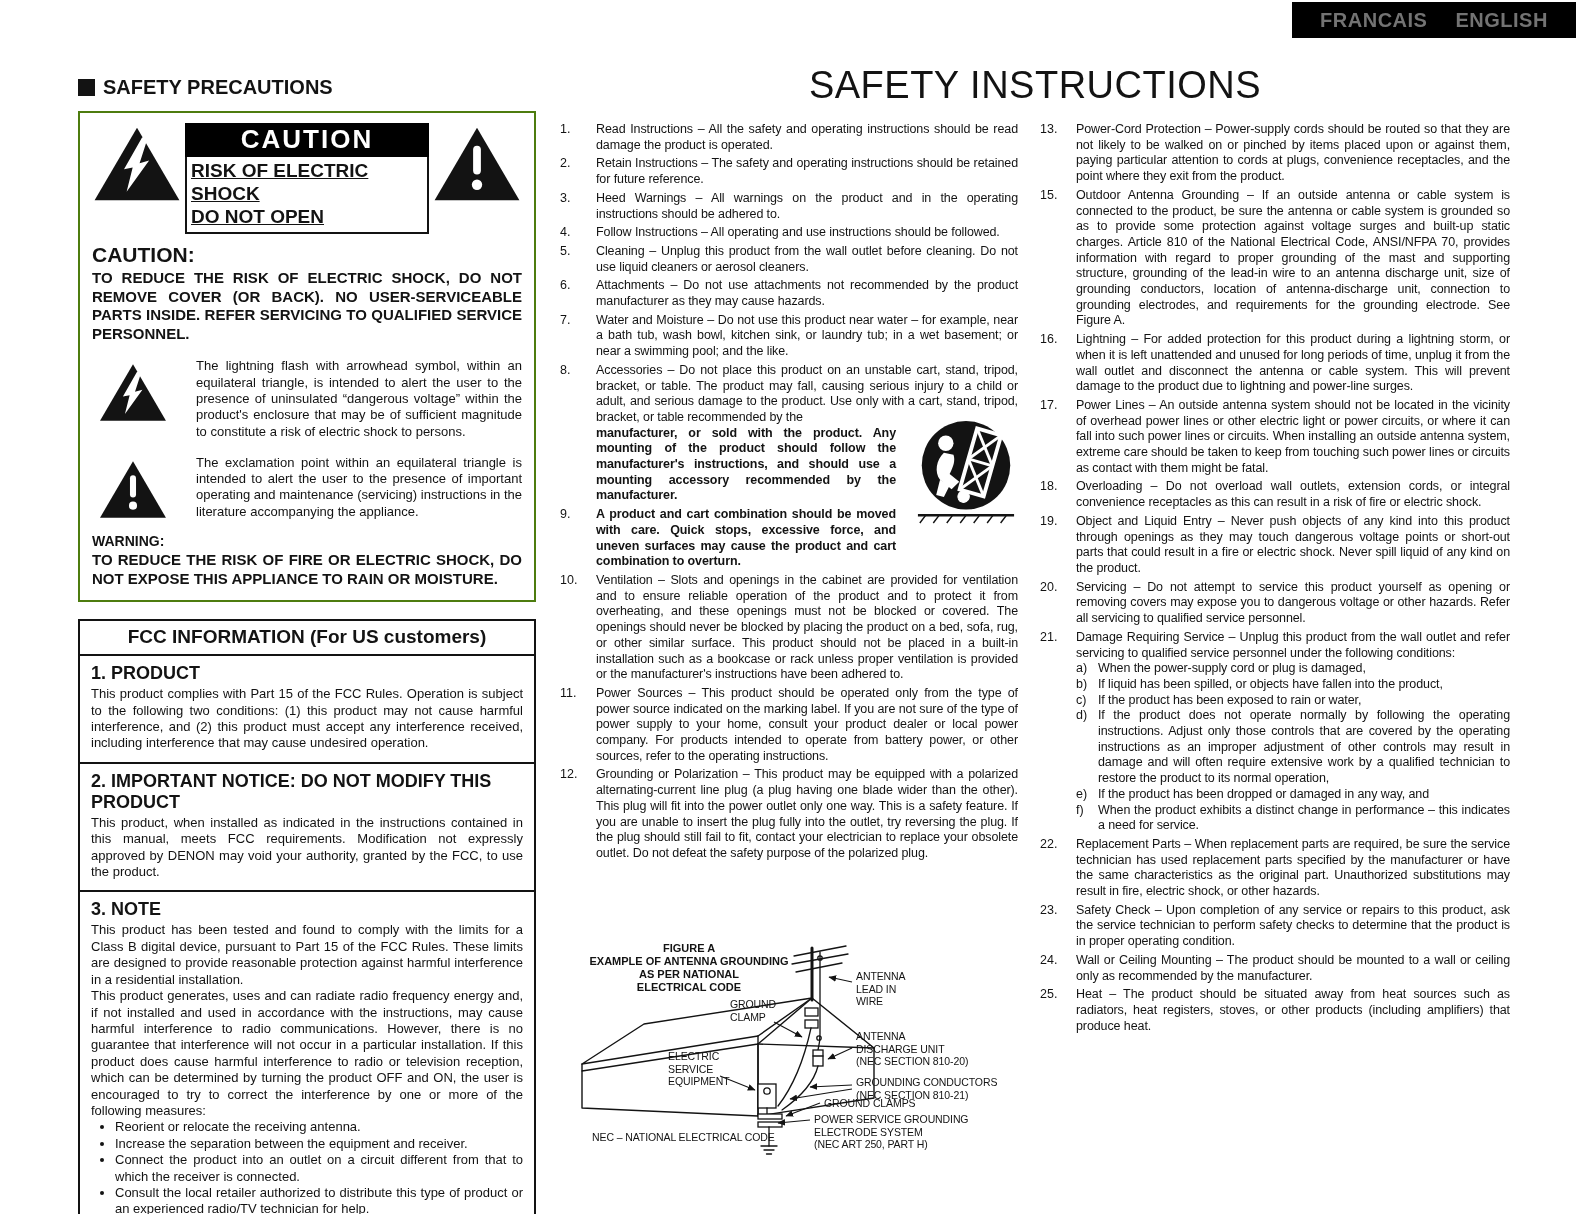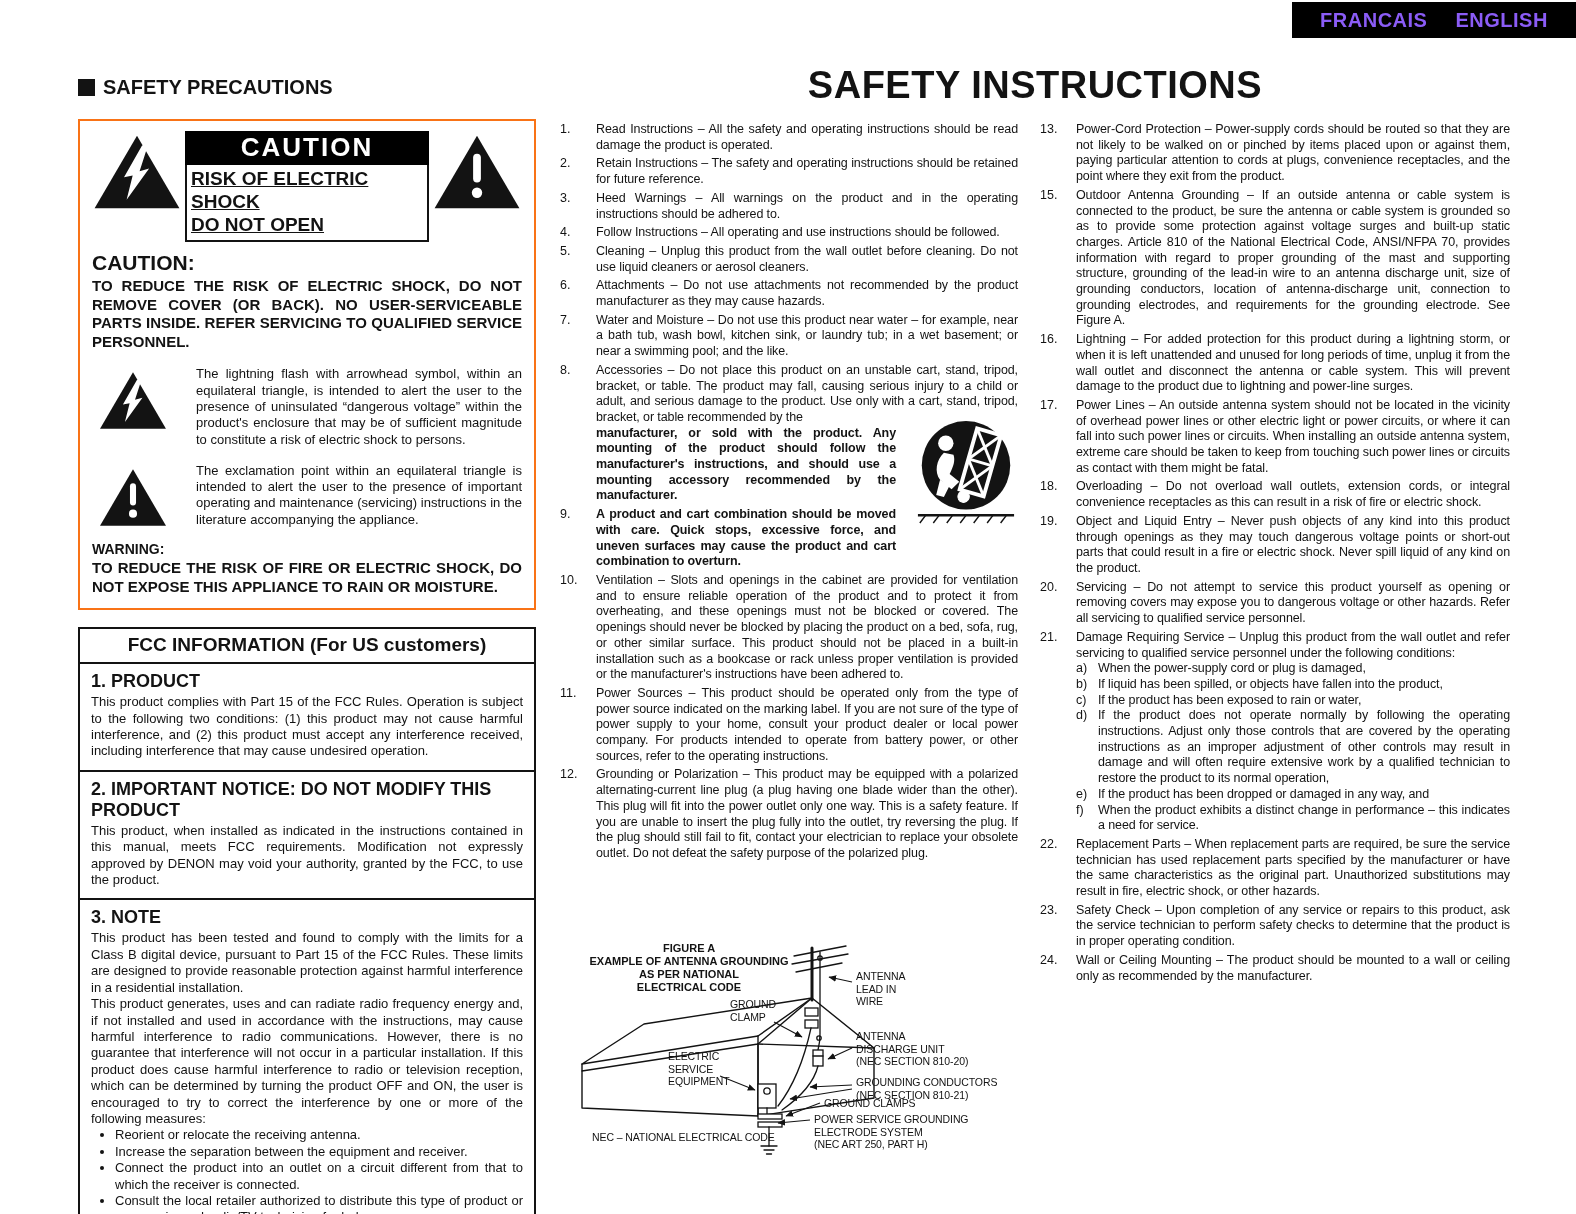--- a/index.html
+++ b/index.html
@@ -3,29 +3,29 @@
 <meta charset="utf-8">
 <style>
   html,body { margin:0; padding:0; background:#e8e8e8; }
   .page {
     position:relative; width:1576px; height:1214px; background:#ffffff;
     font-family:"Liberation Sans", sans-serif; color:#131313; overflow:hidden;
   }
   
   .lang-bar {
     position:absolute; left:1292px; top:2px; width:284px; height:36px;
-    background:#000; color:#8b5cf6; display:flex; align-items:center;
+    background:#000; color:#737373; display:flex; align-items:center;
     justify-content:space-evenly; font-weight:bold; font-size:20px; letter-spacing:.5px;
   }
   
   .left-col { position:absolute; left:78px; top:76px; width:458px; }
   .section-header { display:flex; align-items:center; gap:8px; font-size:20px; font-weight:bold; }
   .sq { width:17px; height:17px; background:#131313; flex:none; }
 
-  .caution-box { border:2px solid #f97316; margin-top:20px; padding:10px 12px 12px; }
+  .caution-box { border:2px solid #4d7c0f; margin-top:12px; padding:10px 12px 12px; }
   .caution-top { display:flex; justify-content:space-between; align-items:flex-start; }
   .tri-big { width:90px; height:78px; flex:none; margin-top:2px; }
   .banner { width:244px; }
   .banner-black { background:#000; color:#fff; font-weight:bold; font-size:26px; text-align:center; letter-spacing:2px; padding:1px 0 2px; }
   .banner-white { border:2px solid #131313; border-top:none; font-weight:bold; font-size:19px; line-height:23px; padding:2px 4px 4px;text-decoration:underline; }
   .caution-head { font-size:21px; font-weight:bold; margin-top:9px; }
   .bold-body { font-size:15px; font-weight:bold; text-align:justify; line-height:18.6px; margin-top:2px; }
   .note-row { display:flex; gap:28px; margin-top:15px; align-items:flex-start; }
   .tri-small { width:70px; height:61px; flex:none; margin-left:6px; margin-top:4px; }
   .note-text { font-size:13px; line-height:16.3px; text-align:justify; }
@@ -35,21 +35,21 @@
   .fcc-title { font-size:19px; font-weight:bold; text-align:center; padding:5px 0 6px; border-bottom:2px solid #131313; }
   .fcc-section { padding:7px 11px 10px; border-bottom:2px solid #131313; }
   .fcc-section:last-child { border-bottom:none; }
   .fcc-head { font-size:18px; font-weight:bold; margin-bottom:2px; }
   .fcc-body { font-size:13px; line-height:16.4px; text-align:justify; }
   .fcc-bullets { margin:0; padding-left:24px; }
   .fcc-bullets li { font-size:13px; line-height:16.4px; text-align:justify; }
 
   
   .main-title { position:absolute; left:560px; top:64px; width:950px; text-align:center;
-    font-size:38px; font-weight:bold; letter-spacing:.5px; }
+    font-size:38px; font-weight:normal; letter-spacing:.5px; }
   .col { position:absolute; top:122px; }
   .col1 { left:560px; width:458px; }
   .col2 { left:1040px; width:470px; }
   .li { display:flex; margin-bottom:3px; }
   .num { flex:none; width:36px; font-size:12.5px; line-height:15.7px; }
   .li .body { flex:1; min-width:0; }
   .t { font-size:12.5px; line-height:15.7px; text-align:justify; letter-spacing:-.1px; }
   .t.narrow { width:300px;font-weight:bold; }
   .sub { display:flex; }
   .slabel { flex:none; width:22px; font-size:12.5px; line-height:15.7px; }
@@ -334,20 +334,26 @@
       <div class="li">
         <span class="num">23.</span>
         <div class="body">
           <div class="t">Safety Check – Upon completion of any service or repairs to this product, ask the service technician to perform safety checks to determine that the product is in proper operating condition.</div>
         </div>
       </div>
       <div class="li">
         <span class="num">24.</span>
         <div class="body">
           <div class="t">Wall or Ceiling Mounting – The product should be mounted to a wall or ceiling only as recommended by the manufacturer.</div>
+        </div>
+      </div>
+      <div class="li">
+        <span class="num">25.</span>
+        <div class="body">
+          <div class="t">Heat – The product should be situated away from heat sources such as radiators, heat registers, stoves, or other products (including amplifiers) that produce heat.</div>
         </div>
       </div>
     </div>
 
   <div class="figure">
     <svg class="fig-svg" viewBox="0 0 460 276">
       <defs>
         <marker id="arr" markerWidth="8" markerHeight="8" refX="6.5" refY="3" orient="auto">
           <path d="M0,0 L7,3 L0,6 Z" fill="#131313"></path>
         </marker>

